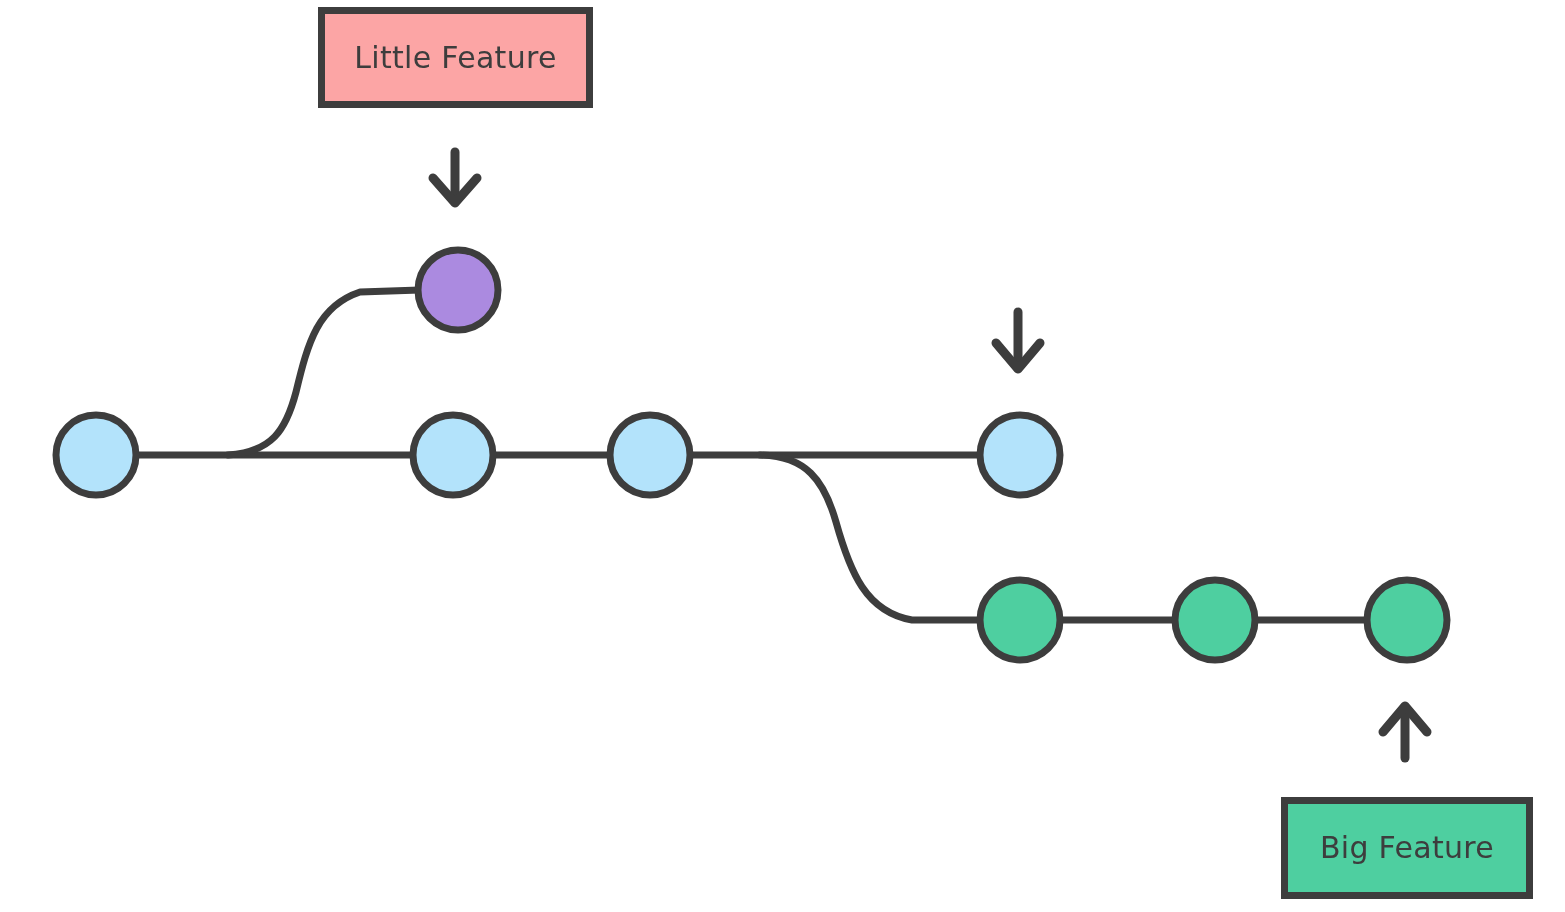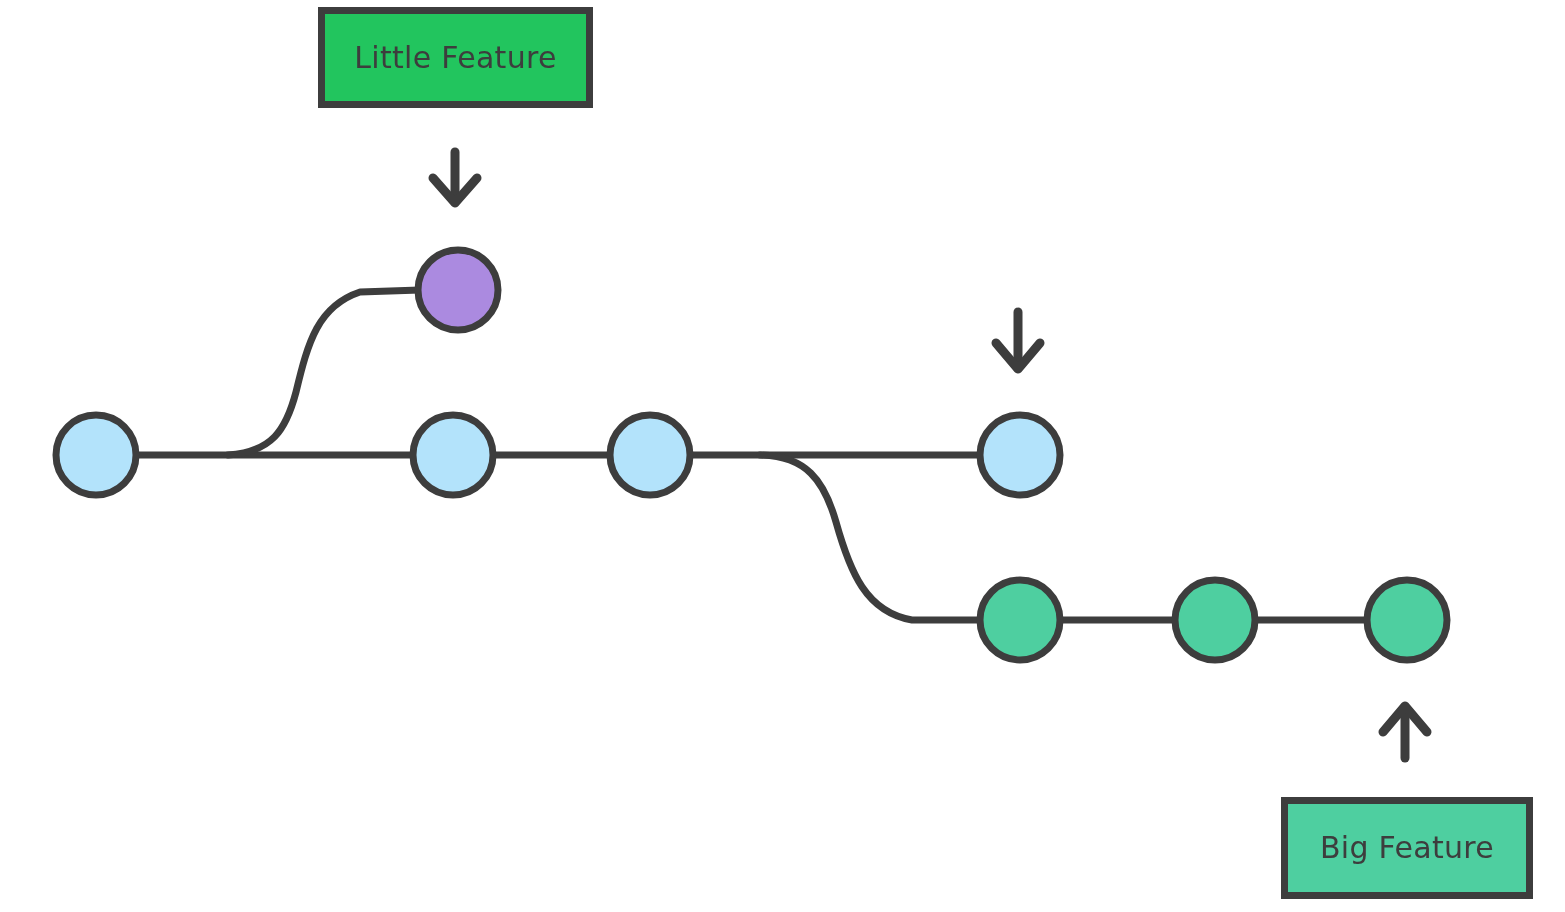--- a/index.html
+++ b/index.html
@@ -38,21 +38,21 @@
   .label-text {
     display: block;
     white-space: nowrap;
     line-height: 1;
   }
   #label-little-feature {
     left: 318px;
     top: 7px;
     width: 275px;
     height: 101px;
-    background: #22c55e;
+    background: #fca5a5;
     font-size: 30px;
   }
   #label-main {
     left: 917px;
     top: 168px;
     width: 200px;
     height: 103px;
     background: #b3e3fb;
     font-size: 27px;
   }

